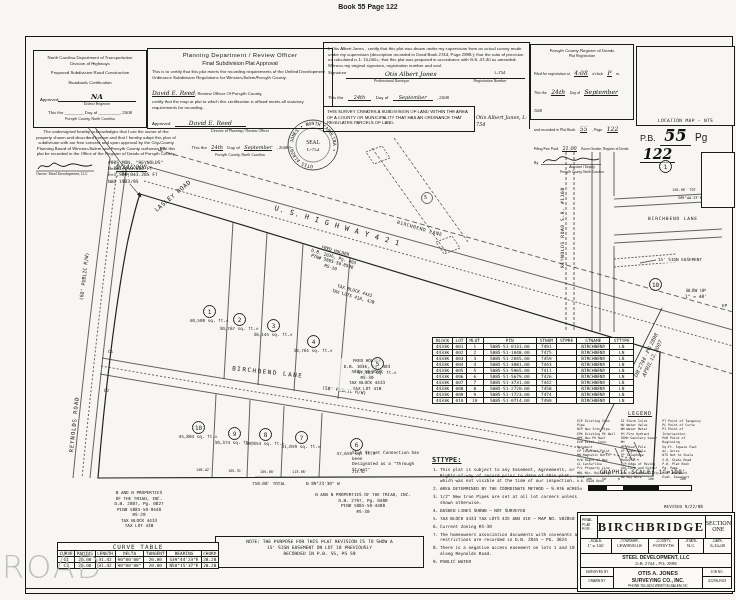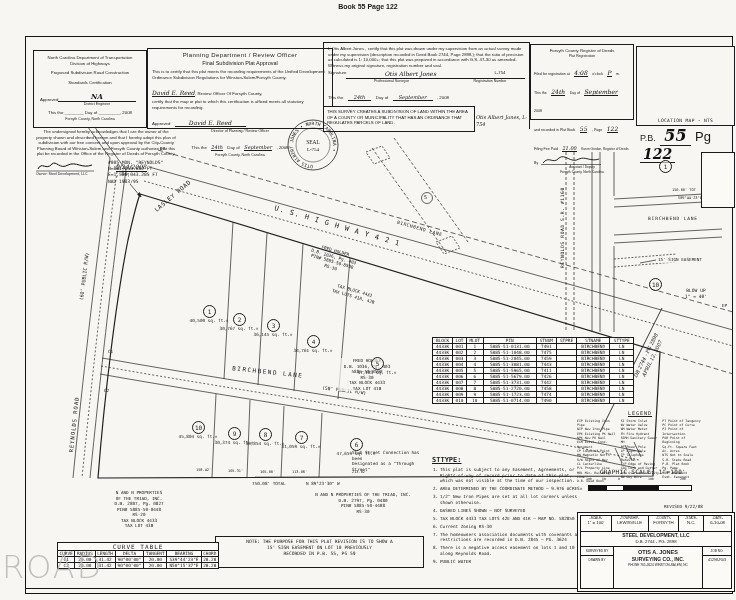--- a/index.html
+++ b/index.html
@@ -225,21 +225,21 @@
   <div class="s f3 ctr">Forsyth County, North Carolina</div>
 </div>
 
 <div class="abs box" style="left:636px;top:46px;width:97px;height:78px;">
   <div class="abs t f45 ctr" style="left:0;bottom:1px;width:97px;letter-spacing:0.3px;">LOCATION MAP  -  NTS</div>
 </div>
 
 <div class="abs" style="left:640px;top:126px;width:94px;height:26px;">
   <span class="s" style="font-size:9px;">P.B.</span>
   <span class="hw u" style="font-size:16px;font-weight:bold;padding:0 4px;">55</span>
-  <span class="s" style="font-size:13px;">Pg</span>
+  <span class="s" style="font-size:10px;">Pg</span>
   <span class="hw u" style="font-size:14px;font-weight:bold;padding:0 3px;">122</span>
 </div>
 <div class="abs box" style="left:701px;top:152px;width:32px;height:54px;background:#fbfaf7;"></div>
 
 <div class="abs" style="left:36px;top:129px;width:140px;">
   <div class="s f4 ctr">The undersigned hereby acknowledges that I are the owner of the property shown and described hereon and that I hereby adopt this plan of subdivision with our free consent and upon approval by the City-County Planning Board of Winston-Salem and Forsyth County authorize that this plat be recorded in the Office of the Register of Deeds of Forsyth County.</div>
   <div style="display:flex;align-items:flex-end;margin-top:3px;">
     <svg width="58" height="12" style="position:static;">
       <path d="M2,9 C6,1 10,11 16,4 C20,0 24,10 32,5 C40,1 46,9 56,5" stroke="#111" fill="none" stroke-width="1"></path>
       <line x1="0" y1="11" x2="58" y2="11" stroke="#1b1b1b" stroke-width="0.6"></line>
@@ -585,20 +585,26 @@
         <td>20.00</td>
         <td>N50°15'37"E</td>
         <td>28.28</td>
       </tr>
     </tbody>
 </table>
 
 <div class="abs t f4" style="left:664px;top:504px;">REVISED 9/22/08</div>
 <div class="abs" style="left:577px;top:512px;width:156px;height:78px;border:1.4px solid #141414;background:#fbfaf7;">
   <div style="position:absolute;inset:2px;border:0.7px solid #141414;display:flex;flex-direction:column;">
+    <div style="display:flex;border-bottom:0.7px solid #141414;height:24px;">
+      <div class="s f35 pre" style="width:24px;border-right:0.7px solid #141414;padding:2px 1px;">FINAL
+PLAT FOR:</div>
+      <div style="flex:1;display:flex;align-items:center;justify-content:center;font-family:'Liberation Serif',serif;font-size:12.5px;font-weight:bold;letter-spacing:1.5px;">BIRCHBRIDGE</div>
+      <div class="ctr" style="width:30px;border-left:0.7px solid #141414;font-family:'Liberation Serif',serif;font-size:6px;padding-top:4px;"><span>SECTION</span><br><span>ONE</span></div>
+    </div>
     <div style="display:flex;border-bottom:0.7px solid #141414;height:15px;text-align:center;">
       <div style="flex:1;border-right:0.7px solid #141414;">
           <div class="s f3">-SCALE-</div>
           <div class="s f4">1" = 100'</div>
         </div>
       <div style="flex:1.2;border-right:0.7px solid #141414;">
           <div class="s f3">-TOWNSHIP-</div>
           <div class="s f4">LEWISVILLE</div>
         </div>
       <div style="flex:1;border-right:0.7px solid #141414;">

